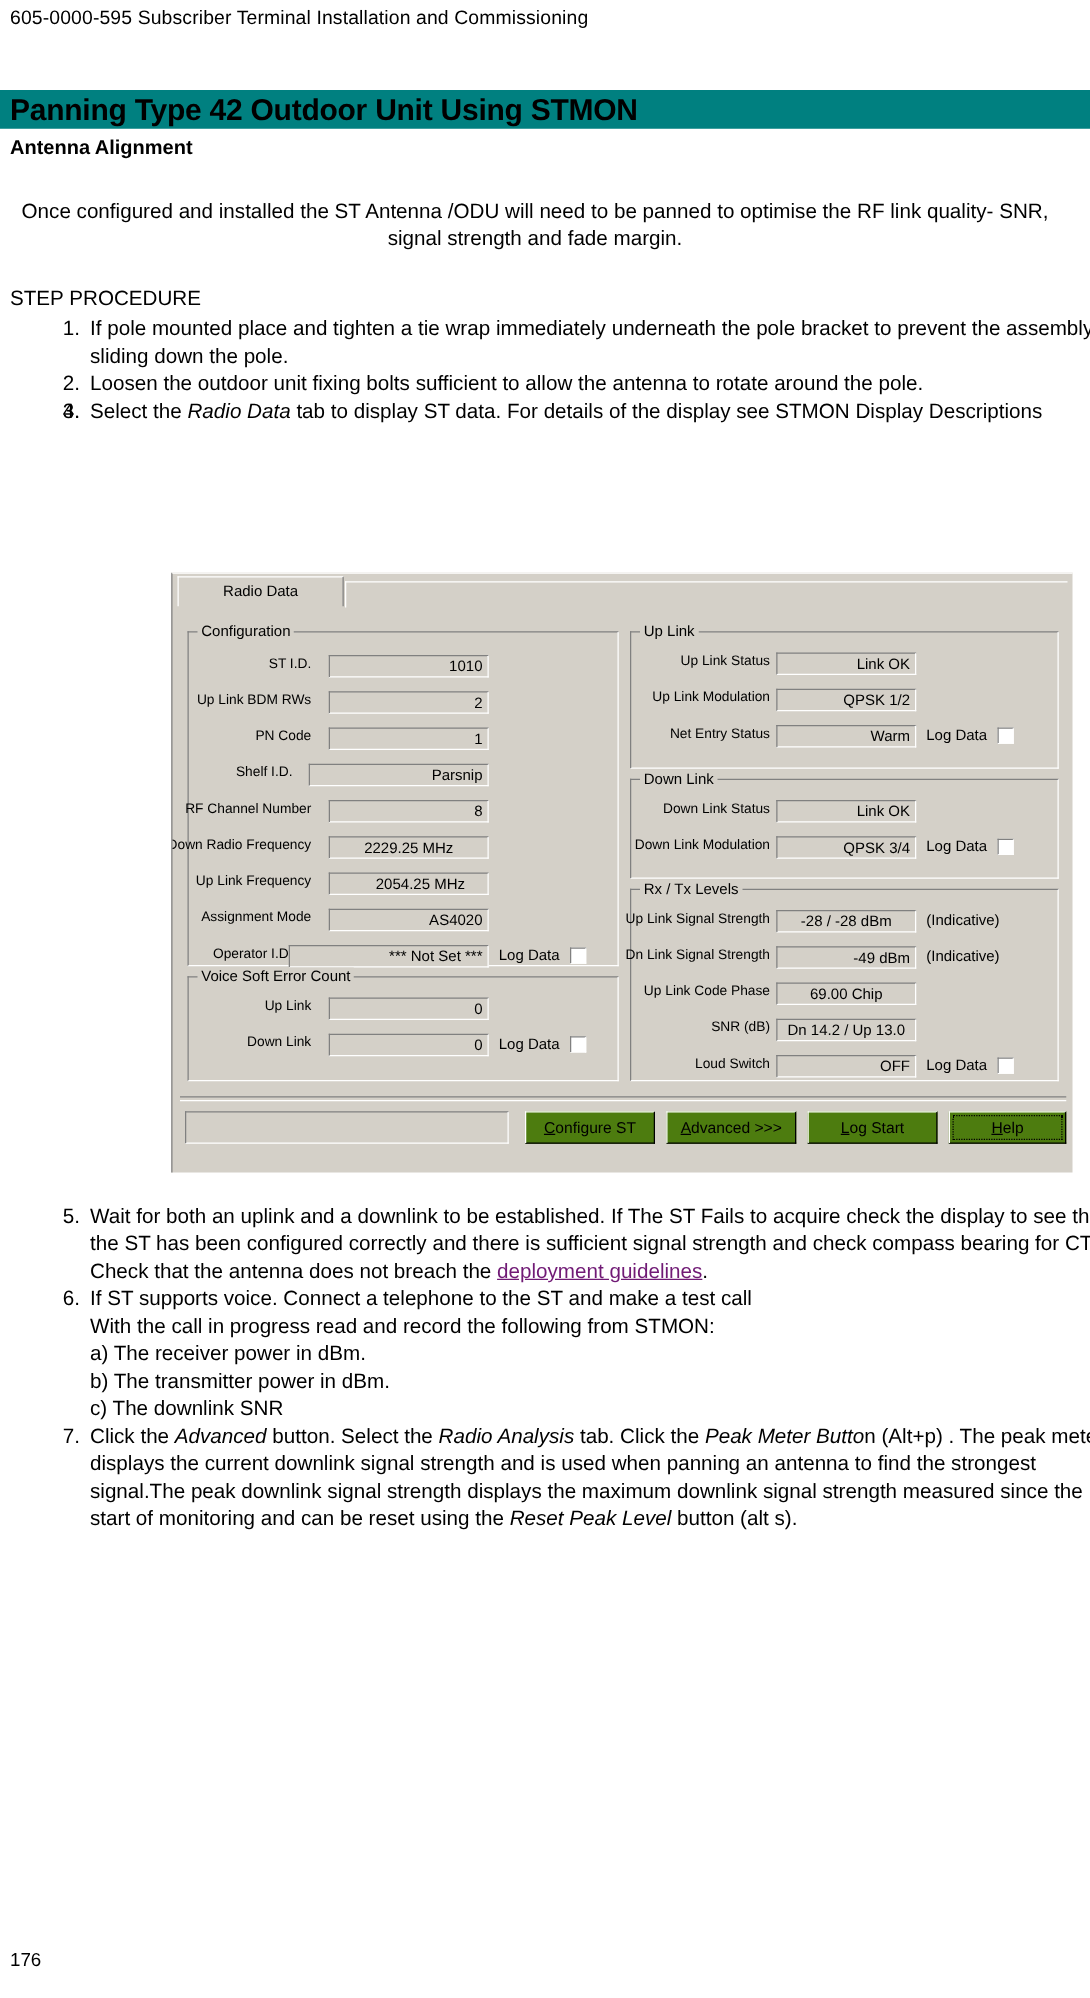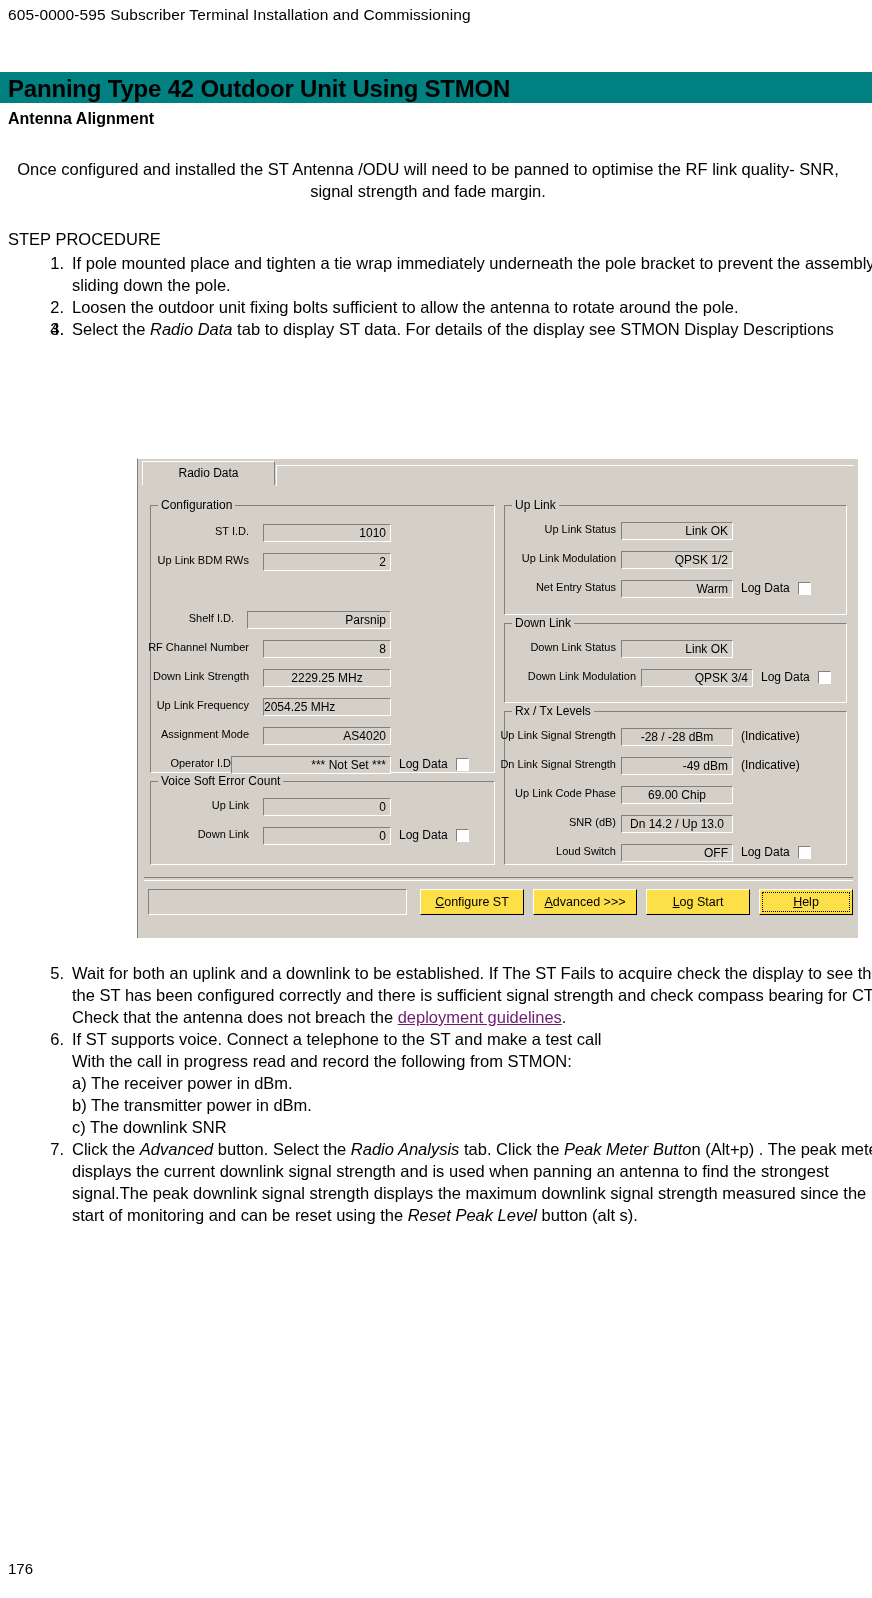--- a/index.html
+++ b/index.html
@@ -249,21 +249,21 @@
     background: #d4d0c8;
     border: 1px solid;
     border-color: #808080 #ffffff #ffffff #808080;
     box-sizing: border-box;
   }
 
   .btn {
     position: absolute;
     top: 430px;
     height: 26px;
-    background: #fde047;
+    background: #4d7c0f;
     border: 1px solid;
     border-color: #ffffff #000000 #000000 #ffffff;
     box-sizing: border-box;
     font-size: 12.5px;
     line-height: 24px;
     text-align: center;
     white-space: nowrap;
   }
   .btn u { text-decoration: underline; }
   .btn.focus {
@@ -326,39 +326,43 @@
     <div class="row" style="top:18px;">
       <span class="lbl" style="right:245px;">ST I.D.</span>
       <div class="fld" style="left:112px; width:128px;">1010</div>
     </div>
 
     <div class="row" style="top:47px;">
       <span class="lbl" style="right:245px;">Up Link BDM RWs</span>
       <div class="fld" style="left:112px; width:128px;">2</div>
     </div>
 
+    <div class="row" style="top:76px;">
+      <span class="lbl" style="right:245px;">PN Code</span>
+      <div class="fld" style="left:112px; width:128px;">1</div>
+    </div>
 
     <div class="row" style="top:105px;">
       <span class="lbl" style="right:260px;">Shelf  I.D.</span>
       <div class="fld" style="left:96px; width:144px;">Parsnip</div>
     </div>
 
     <div class="row" style="top:134px;">
       <span class="lbl" style="right:245px;">RF Channel Number</span>
       <div class="fld" style="left:112px; width:128px;">8</div>
     </div>
 
     <div class="row" style="top:163px;">
-      <span class="lbl" style="right:245px;">Down Link Strength</span>
+      <span class="lbl" style="right:245px;">Down Radio Frequency</span>
       <div class="fld" style="left:112px; width:128px; text-align:center; padding-right:0;">2229.25 MHz</div>
     </div>
 
     <div class="row" style="top:192px;">
       <span class="lbl" style="right:245px;">Up Link Frequency</span>
-      <div class="fld" style="left:112px; width:128px; text-align:left; padding-right:4px;">2054.25 MHz</div>
+      <div class="fld" style="left:112px; width:128px; text-align:right; padding-right:18px;">2054.25 MHz</div>
     </div>
 
     <div class="row" style="top:221px;">
       <span class="lbl" style="right:245px;">Assignment Mode</span>
       <div class="fld" style="left:112px; width:128px;">AS4020</div>
     </div>
 
     <div class="row" style="top:250px;">
       <span class="lbl" style="right:260px;">Operator I.D.</span>
       <div class="fld" style="left:80px; width:160px;">*** Not Set ***</div>
@@ -405,21 +409,21 @@
   </div>
 
   <div class="gb" id="gb-downlink">
     <span class="gb-title">Down Link</span>
 
     <div class="row" style="top:16px;">
       <span class="lbl" style="right:230px;">Down Link Status</span>
       <div class="fld" style="left:116px; width:112px;">Link OK</div>
     </div>
 
-    <div class="row" style="top:45px;margin-left:20px;">
+    <div class="row" style="top:45px;">
       <span class="lbl" style="right:230px;">Down Link Modulation</span>
       <div class="fld" style="left:116px; width:112px;">QPSK 3/4</div>
       <span class="logdata" style="left:236px;">Log Data</span>
       <span class="chk" style="left:293px;"></span>
     </div>
   </div>
 
   <div class="gb" id="gb-rxtx">
     <span class="gb-title">Rx / Tx Levels</span>
 

